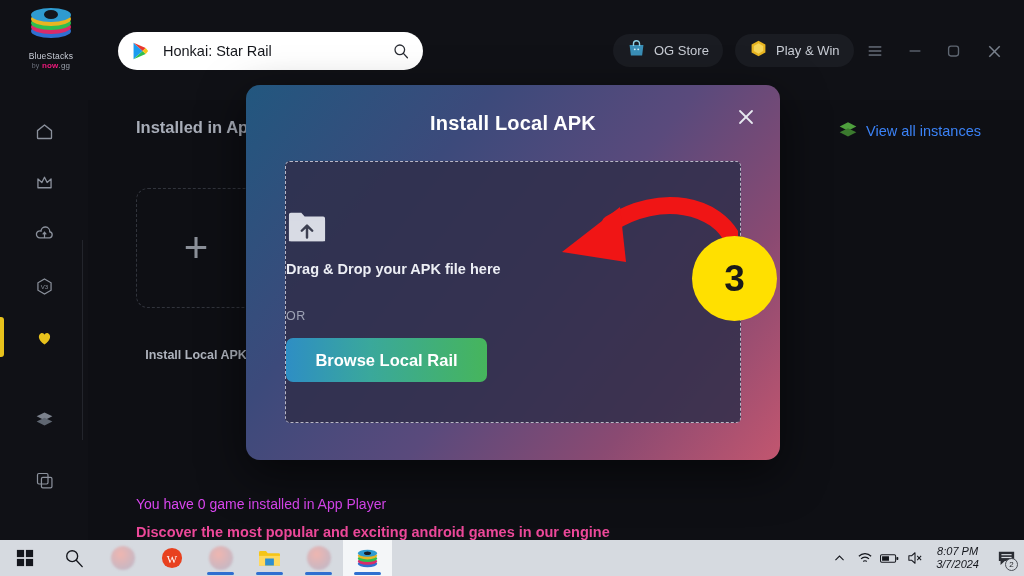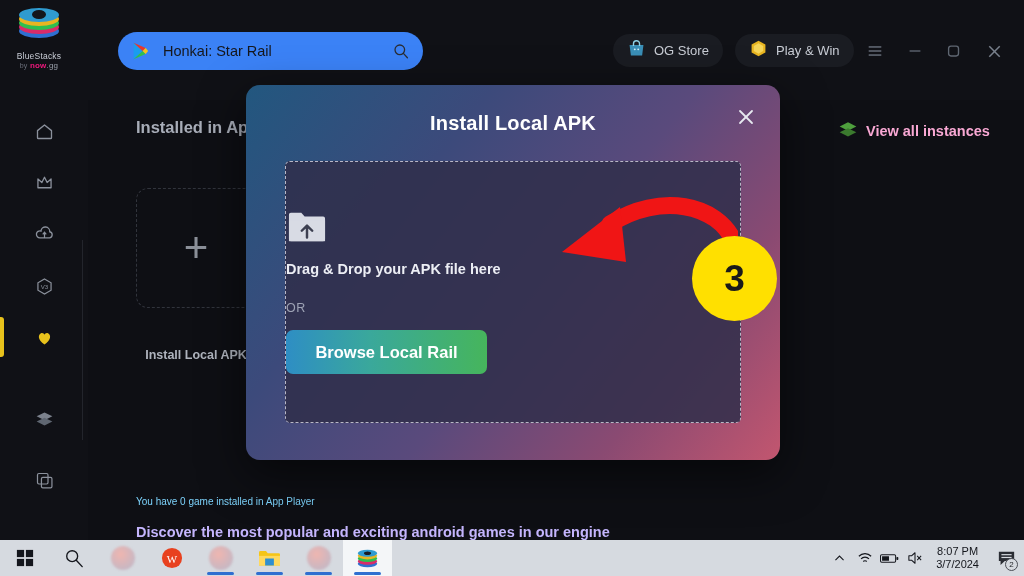--- a/index.html
+++ b/index.html
@@ -16,40 +16,40 @@
     background:#0e0f14;
     overflow:hidden;
   }
 
   
   #topbar {
     position:absolute; left:0; top:0; width:1024px; height:100px;
     background:#101116;
   }
 
-  #brand { position:absolute; left:8px; top:8px; width:62px; text-align:center; }
+  #brand { position:absolute; left:20px; top:8px; width:62px; text-align:center; }
   #brand-logo { width:48px; height:42px; margin:0 auto; position:relative; }
   .stack-layer { position:absolute; left:4px; width:40px; height:14px;
      border-radius:50%/50%; }
   .sl1 { top:16px; background:#2f6fd0; }
   .sl2 { top:12px; background:#d92b6a; }
   .sl3 { top:8px;  background:#2fbf4f; }
   .sl4 { top:4px;  background:#e8b521; }
   .sl5 { top:0px;  background:#2f9bd0; }
   .sl-core { position:absolute; left:17px; top:2px; width:14px; height:9px;
      border-radius:50%; background:#14161c; }
   #brand-name { font-size:8.5px; color:#c9cdd6; margin-top:1px; letter-spacing:.2px;}
   #brand-sub { font-size:8px; margin-top:0px; letter-spacing:.2px;}
   #brand-sub .by { color:#6a6f7a; font-size:7px;}
   #brand-sub .nowgg { color:#f0187c; font-weight:bold;text-align:right; }
   #brand-sub .gg { color:#9aa0ab;margin-top:28px; }
 
   #searchbar {
     position:absolute; left:118px; top:32px; width:305px; height:38px;
-    background:#3b82f6; border-radius:19px; display:flex; align-items:center;
+    background:#ffffff; border-radius:19px; display:flex; align-items:center;
     padding:0 14px;
   }
   #play-icon { width:17px; height:18px; position:relative; flex:0 0 auto; }
   #search-text { flex:1; margin-left:14px; font-size:14.5px; color:#15171c; }
   #search-mag { width:16px; height:16px; flex:0 0 auto; }
 
   .pill {
     position:absolute; top:34px; height:33px; border-radius:17px;
     background:#1a1c22; display:flex; align-items:center; padding:0 14px;
   }
@@ -82,33 +82,33 @@
   #side-copy   { top:366px; }
   #side-active-bar { position:absolute; left:0; top:217px; width:4px; height:40px;
     border-radius:0 3px 3px 0; background:#e8c21c; }
 
   
   #content { position:absolute; left:88px; top:100px; width:936px; height:440px; }
   #installed-title { position:absolute; left:48px; top:18px; font-size:16.5px;
     font-weight:bold; color:#a8adb8; white-space:nowrap; }
   #view-instances { position:absolute; left:750px; top:19px; display:flex;
     align-items:center; }
-  #view-instances .vi-label { font-size:14.5px; font-weight:bold; color:#f9a8d4;
+  #view-instances .vi-label { font-size:14.5px; font-weight:normal; color:#3b82f6;
     margin-left:8px; white-space:nowrap; }
   #apk-card { position:absolute; left:48px; top:88px; width:120px; height:120px;
     border:1.4px dashed #31343c; border-radius:12px;
     display:flex; align-items:center; justify-content:center; }
   #apk-card-plus { font-size:42px; color:#8b9099; font-weight:200; line-height:1; }
   #apk-card-label { position:absolute; left:48px; top:248px; width:120px;
     text-align:center; font-size:12.5px; font-weight:bold; color:#aeb3bd;
     white-space:nowrap; }
-  #games-count { position:absolute; left:48px; top:396px; font-size:10px;
-    color:#7dd3fc; white-space:nowrap; }
+  #games-count { position:absolute; left:48px; top:396px; font-size:14px;
+    color:#d946ef; white-space:nowrap; }
   #games-desc { position:absolute; left:48px; top:424px; font-size:14.5px;
-    font-weight:bold; color:#c4b5fd; white-space:nowrap; }
+    font-weight:bold; color:#ec4899; white-space:nowrap; }
 
   
   #modal-dialog {
     position:absolute; left:246px; top:85px; width:534px; height:375px;
     border-radius:14px;
     background:linear-gradient(128deg,#22577f 0%, #3c4a7b 30%, #5a4a7c 55%, #8a4a72 78%, #c2566f 100%);
     box-shadow:0 14px 45px rgba(0,0,0,.55);
     overflow:hidden;
   }
   #modal-title { position:absolute; left:0; top:27px; width:534px; text-align:center;
@@ -117,21 +117,21 @@
     display:flex; align-items:center; justify-content:center; }
 
   #dropzone {
     position:absolute; left:39px; top:76px; width:456px; height:262px;
     border:1.6px dashed #b9b7c6; border-radius:5px;
     background:rgba(48,47,75,.86);
     display:flex; flex-direction:column; 
   }
   #dz-icon { margin-top:45px; width:42px; height:38px; }
   #dz-label { margin-top:16px; font-size:14.5px; font-weight:bold; color:#eceef4; }
-  #dz-or { margin-top:24px; font-size:12.5px; color:#9ea3b5; letter-spacing:.5px; }
+  #dz-or { margin-top:32px; font-size:12.5px; color:#9ea3b5; letter-spacing:.5px; }
   #browse-btn {
     margin-top:15px; width:201px; height:44px; border-radius:7px;
     background:linear-gradient(90deg,#2e8ec4 0%, #3aa89b 42%, #46b55c 100%);
     border:none; cursor:pointer;
     font-family:"Liberation Sans", sans-serif;
     font-size:16.5px; font-weight:bold; color:#ffffff;
   }
 
   
   #red-arrow { position:absolute; left:548px; top:190px; width:190px; height:100px;
@@ -150,21 +150,21 @@
     width:27px; height:3px; background:#2f6fd0; border-radius:2px; }
   #tb-bluestacks { background:#f4f6f8; }
   .blob { width:24px; height:24px; border-radius:50%;
     background:radial-gradient(circle at 40% 35%, #efb6b0, #c9b7c2 70%); filter:blur(1.2px); }
 
   #tray { position:absolute; right:0; top:540px; height:36px; display:flex;
     align-items:center; }
   .tray-ic { width:25px; height:36px; display:flex; align-items:center;
     justify-content:center; }
   #tray-clock { display:flex; flex-direction:column; align-items:center;
-    justify-content:flex-end; margin:0 9px; line-height:1.15; }
+    justify-content:flex-end; margin:0 9px; line-height:1.15;font-style:italic; }
   #tray-time, #tray-date { font-size:11px; color:#14161c; }
   #tray-notif { width:36px; height:36px; display:flex; align-items:center;
     justify-content:center; position:relative; }
   #notif-count { position:absolute; right:6px; bottom:5px; width:13px; height:13px;
     border-radius:50%; background:#d6dae0; border:1px solid #4a4d55;
     font-size:8px; color:#1b1d22; display:flex; align-items:center;
     justify-content:center; }
 </style>
 </head>
 <body>

